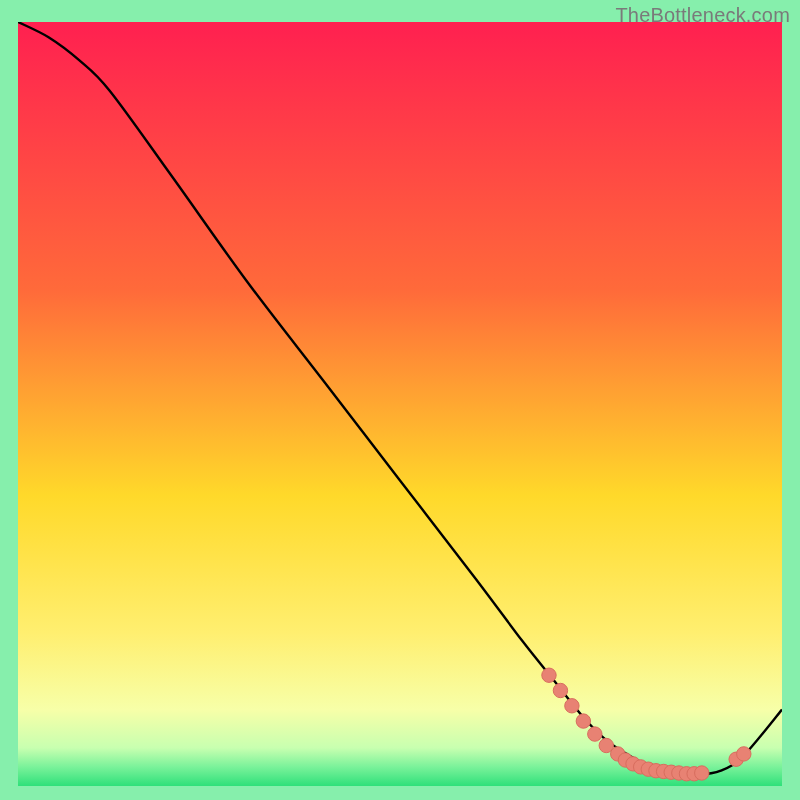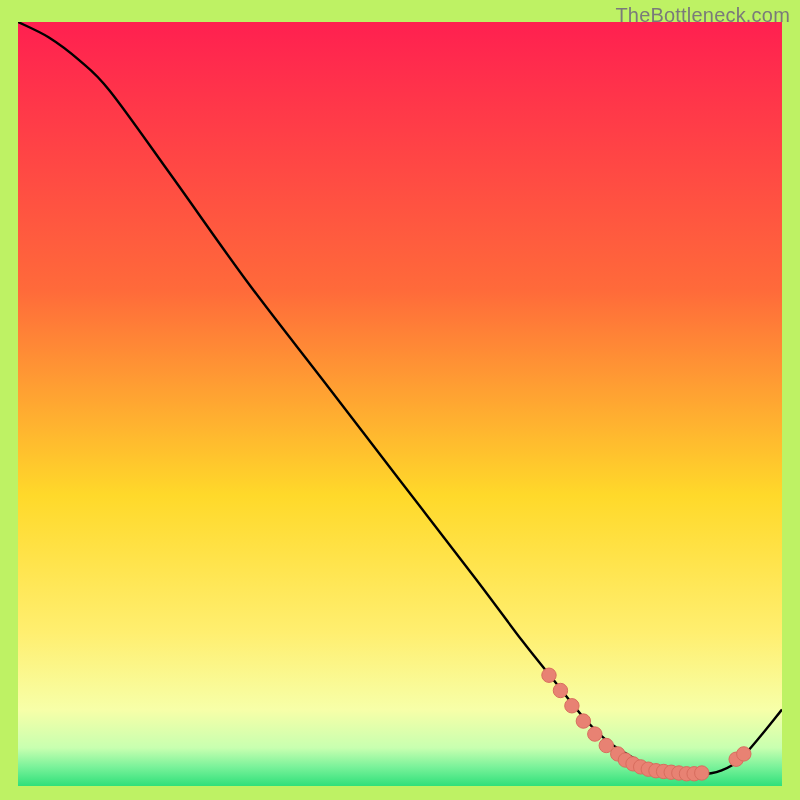--- a/index.html
+++ b/index.html
@@ -8,21 +8,21 @@
     width: 800px;
     height: 800px;
     background: #000;
     overflow: hidden;
     font-family: -apple-system, BlinkMacSystemFont, "Segoe UI", Arial, sans-serif;
   }
   .frame {
     position: relative;
     width: 800px;
     height: 800px;
-    background: #bef264;
+    background: #86efac;
   }
   .watermark {
     position: absolute;
     top: 4px;
     right: 10px;
     color: #7a7a7a;
     font-size: 20px;
     font-weight: 500;
     letter-spacing: 0.2px;
     z-index: 5;

